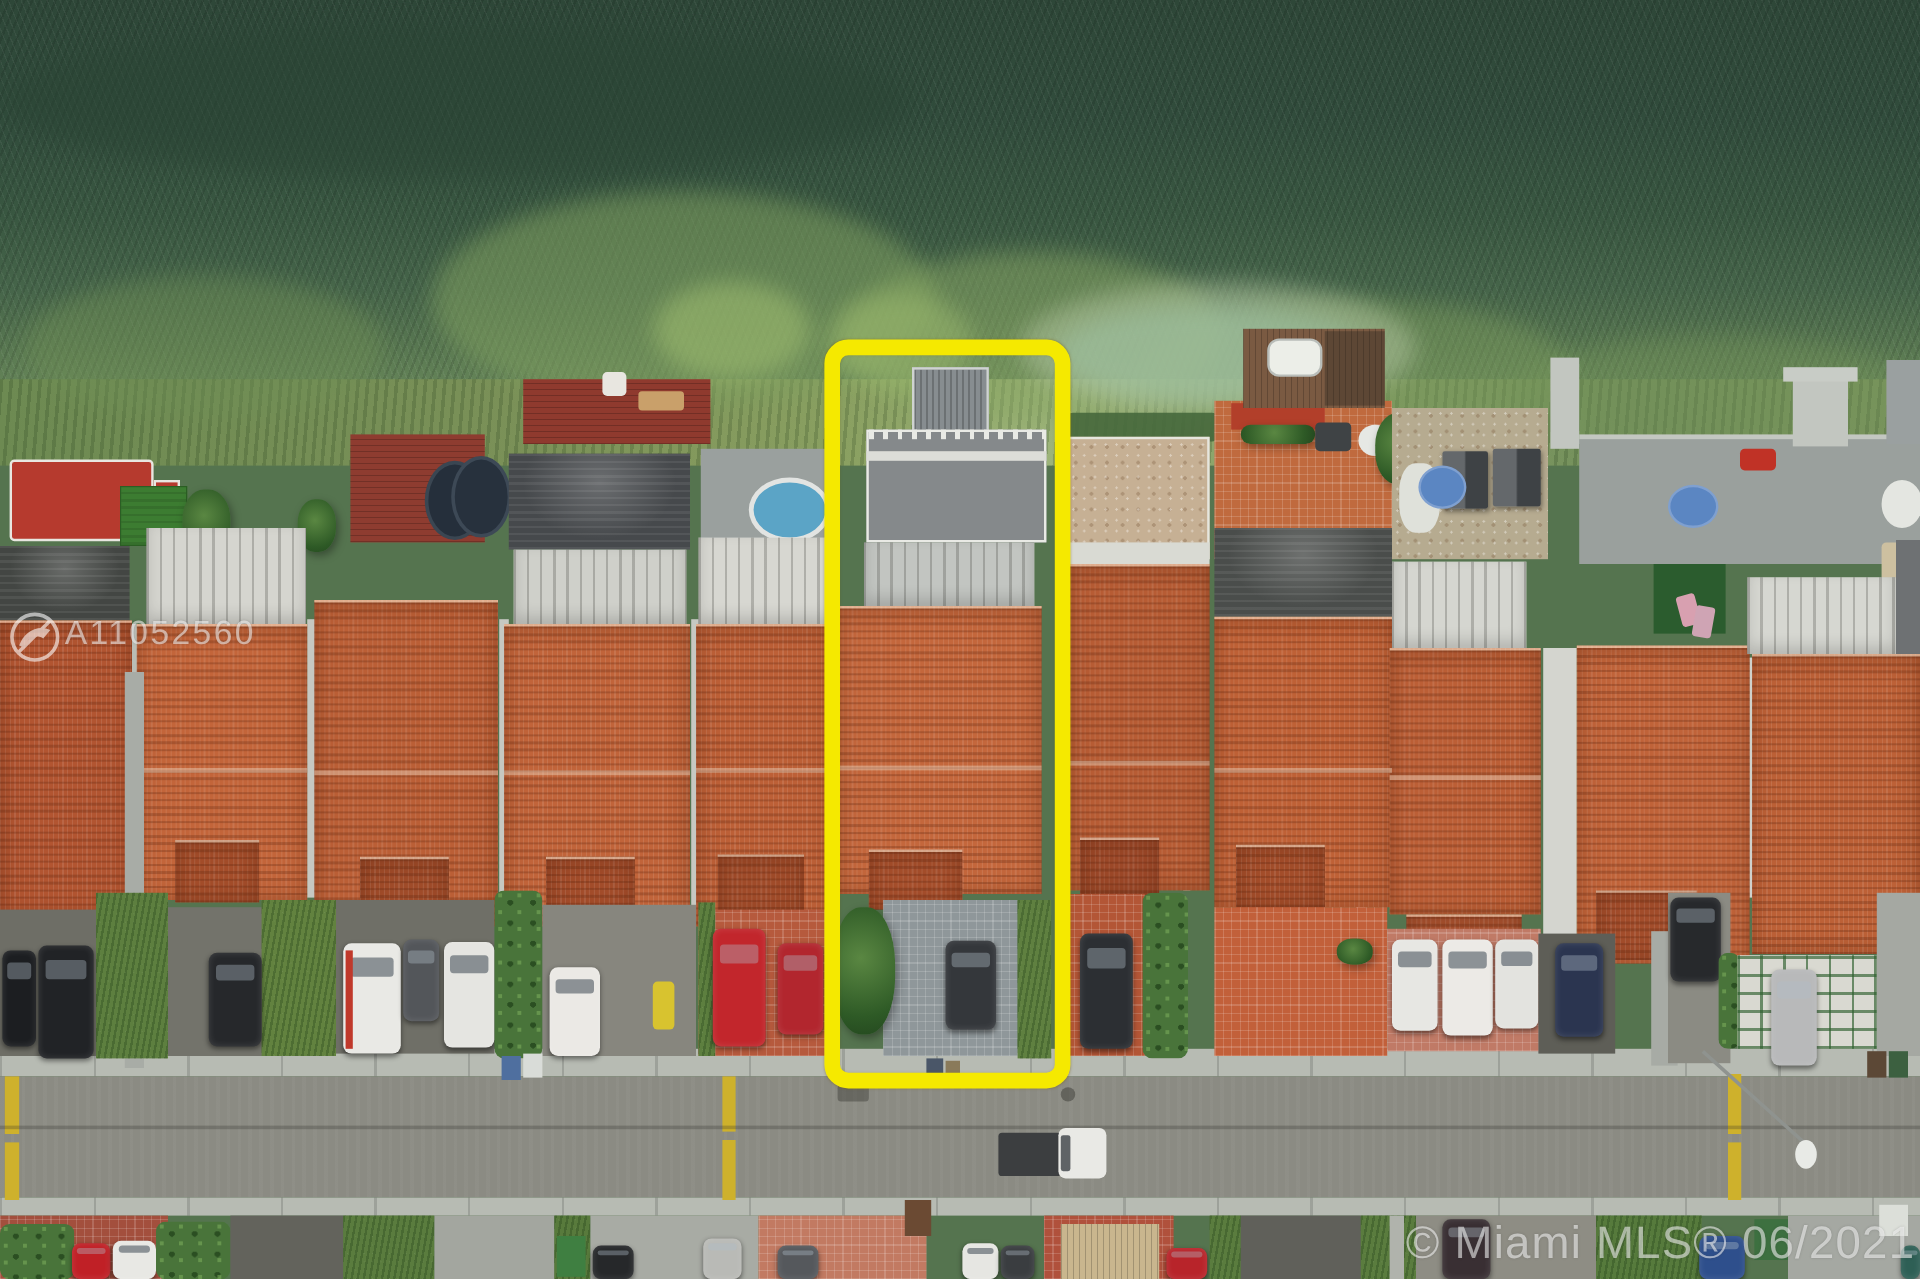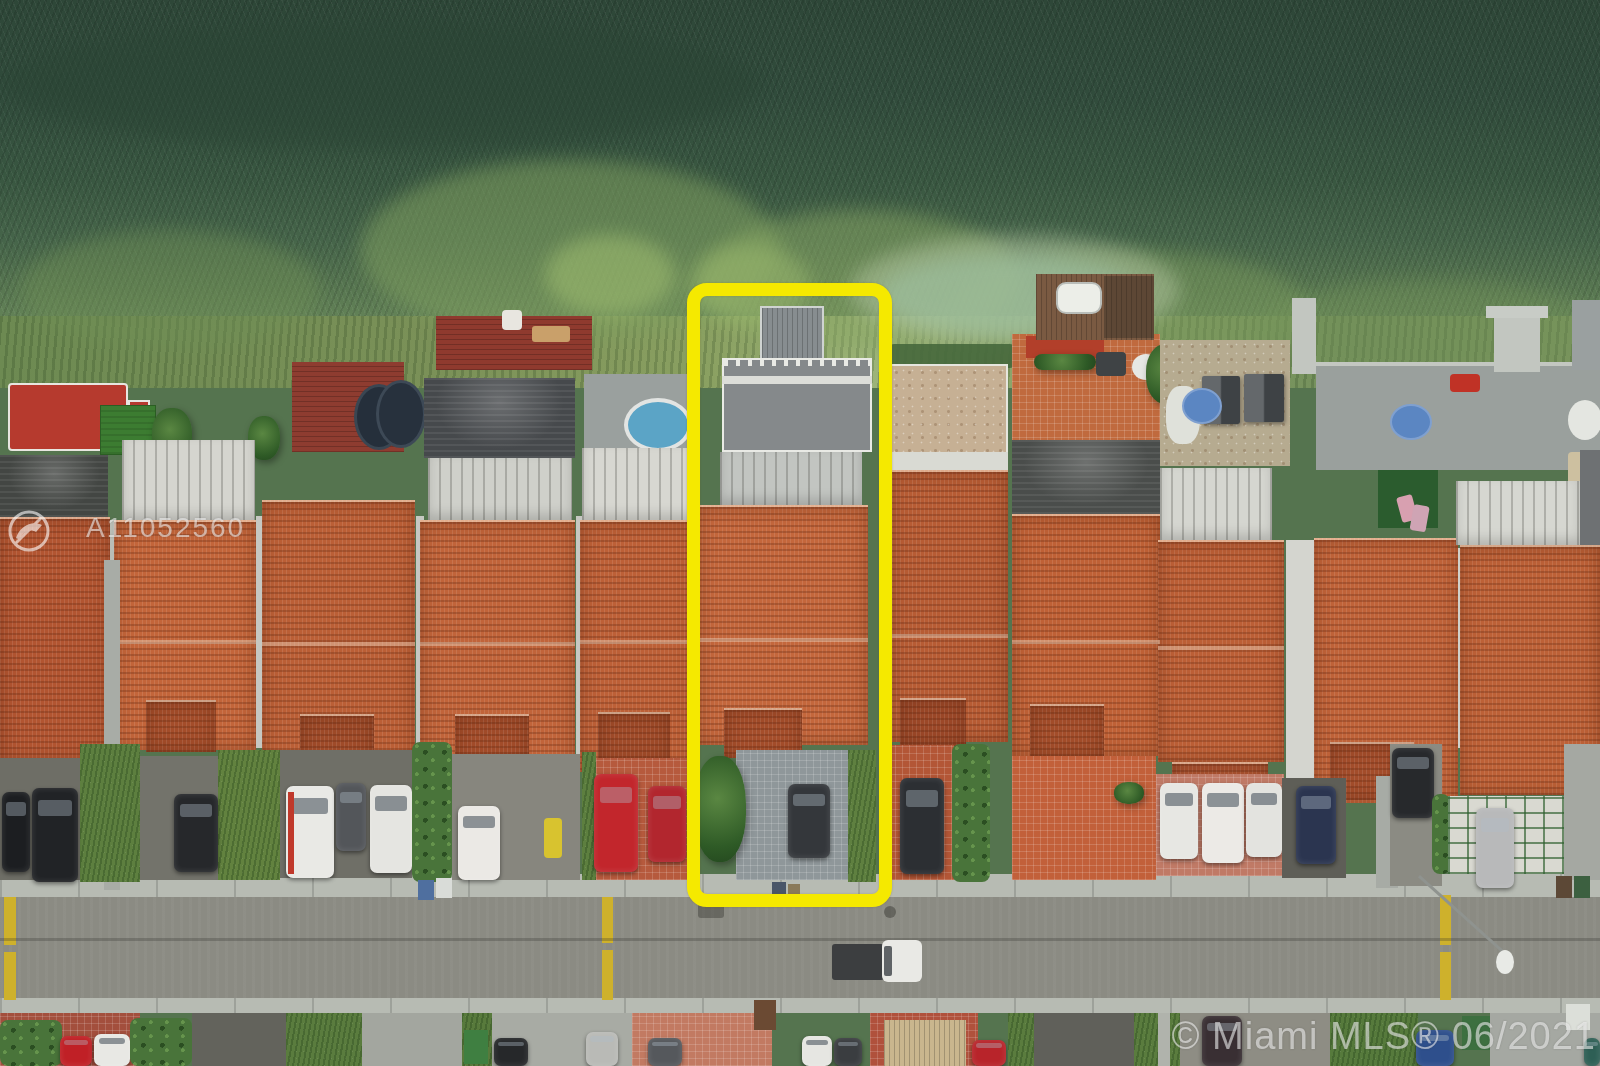--- a/index.html
+++ b/index.html
@@ -55,21 +55,21 @@
     background-size:16px 14px,19px 17px;}
   .car{border-radius:7px;box-shadow:0 2px 4px rgba(0,0,0,.45),inset 0 0 6px rgba(255,255,255,.14);}
   .car.dark::before,.car.light::before{content:"";position:absolute;left:13%;right:13%;top:13%;height:17%;border-radius:3px;}
   .car.dark::before{background:rgba(175,190,200,.38);}
   .car.light::before{background:rgba(62,72,84,.55);}
   .shed{background:linear-gradient(90deg,#64686b 0 48%,#3e4245 52% 100%);border-radius:2px;box-shadow:1px 2px 4px rgba(0,0,0,.4);}
   .ticks{background-image:repeating-linear-gradient(90deg,#e9eae5 0 4px,transparent 4px 12px);}
   
   #highlight-box{border:13px solid #f5e900;border-radius:20px;box-shadow:0 0 2px rgba(120,90,0,.4), inset 0 0 2px rgba(120,90,0,.3);z-index:50;}
   .wm{color:rgba(255,255,255,.55);z-index:60;text-shadow:0 0 2px rgba(60,60,60,.25);}
-  #wm-left{left:54px;top:512px;font-size:28px;letter-spacing:2px;font-weight:400;margin-left:32px;}
+  #wm-left{left:54px;top:512px;font-size:28px;letter-spacing:2px;font-weight:400;}
   #wm-logo{left:6px;top:508px;width:46px;height:46px;z-index:60;opacity:.6;}
   #wm-right{right:4px;bottom:8px;font-size:38px;font-weight:400;letter-spacing:1px;}
 </style>
 </head>
 <body>
 
 <div id="stage">
   <div class="water"></div>
   <div class="shore"></div>
   <div class="sidewalk" style="left:0;top:874px;width:1600px;height:23px;"></div>

